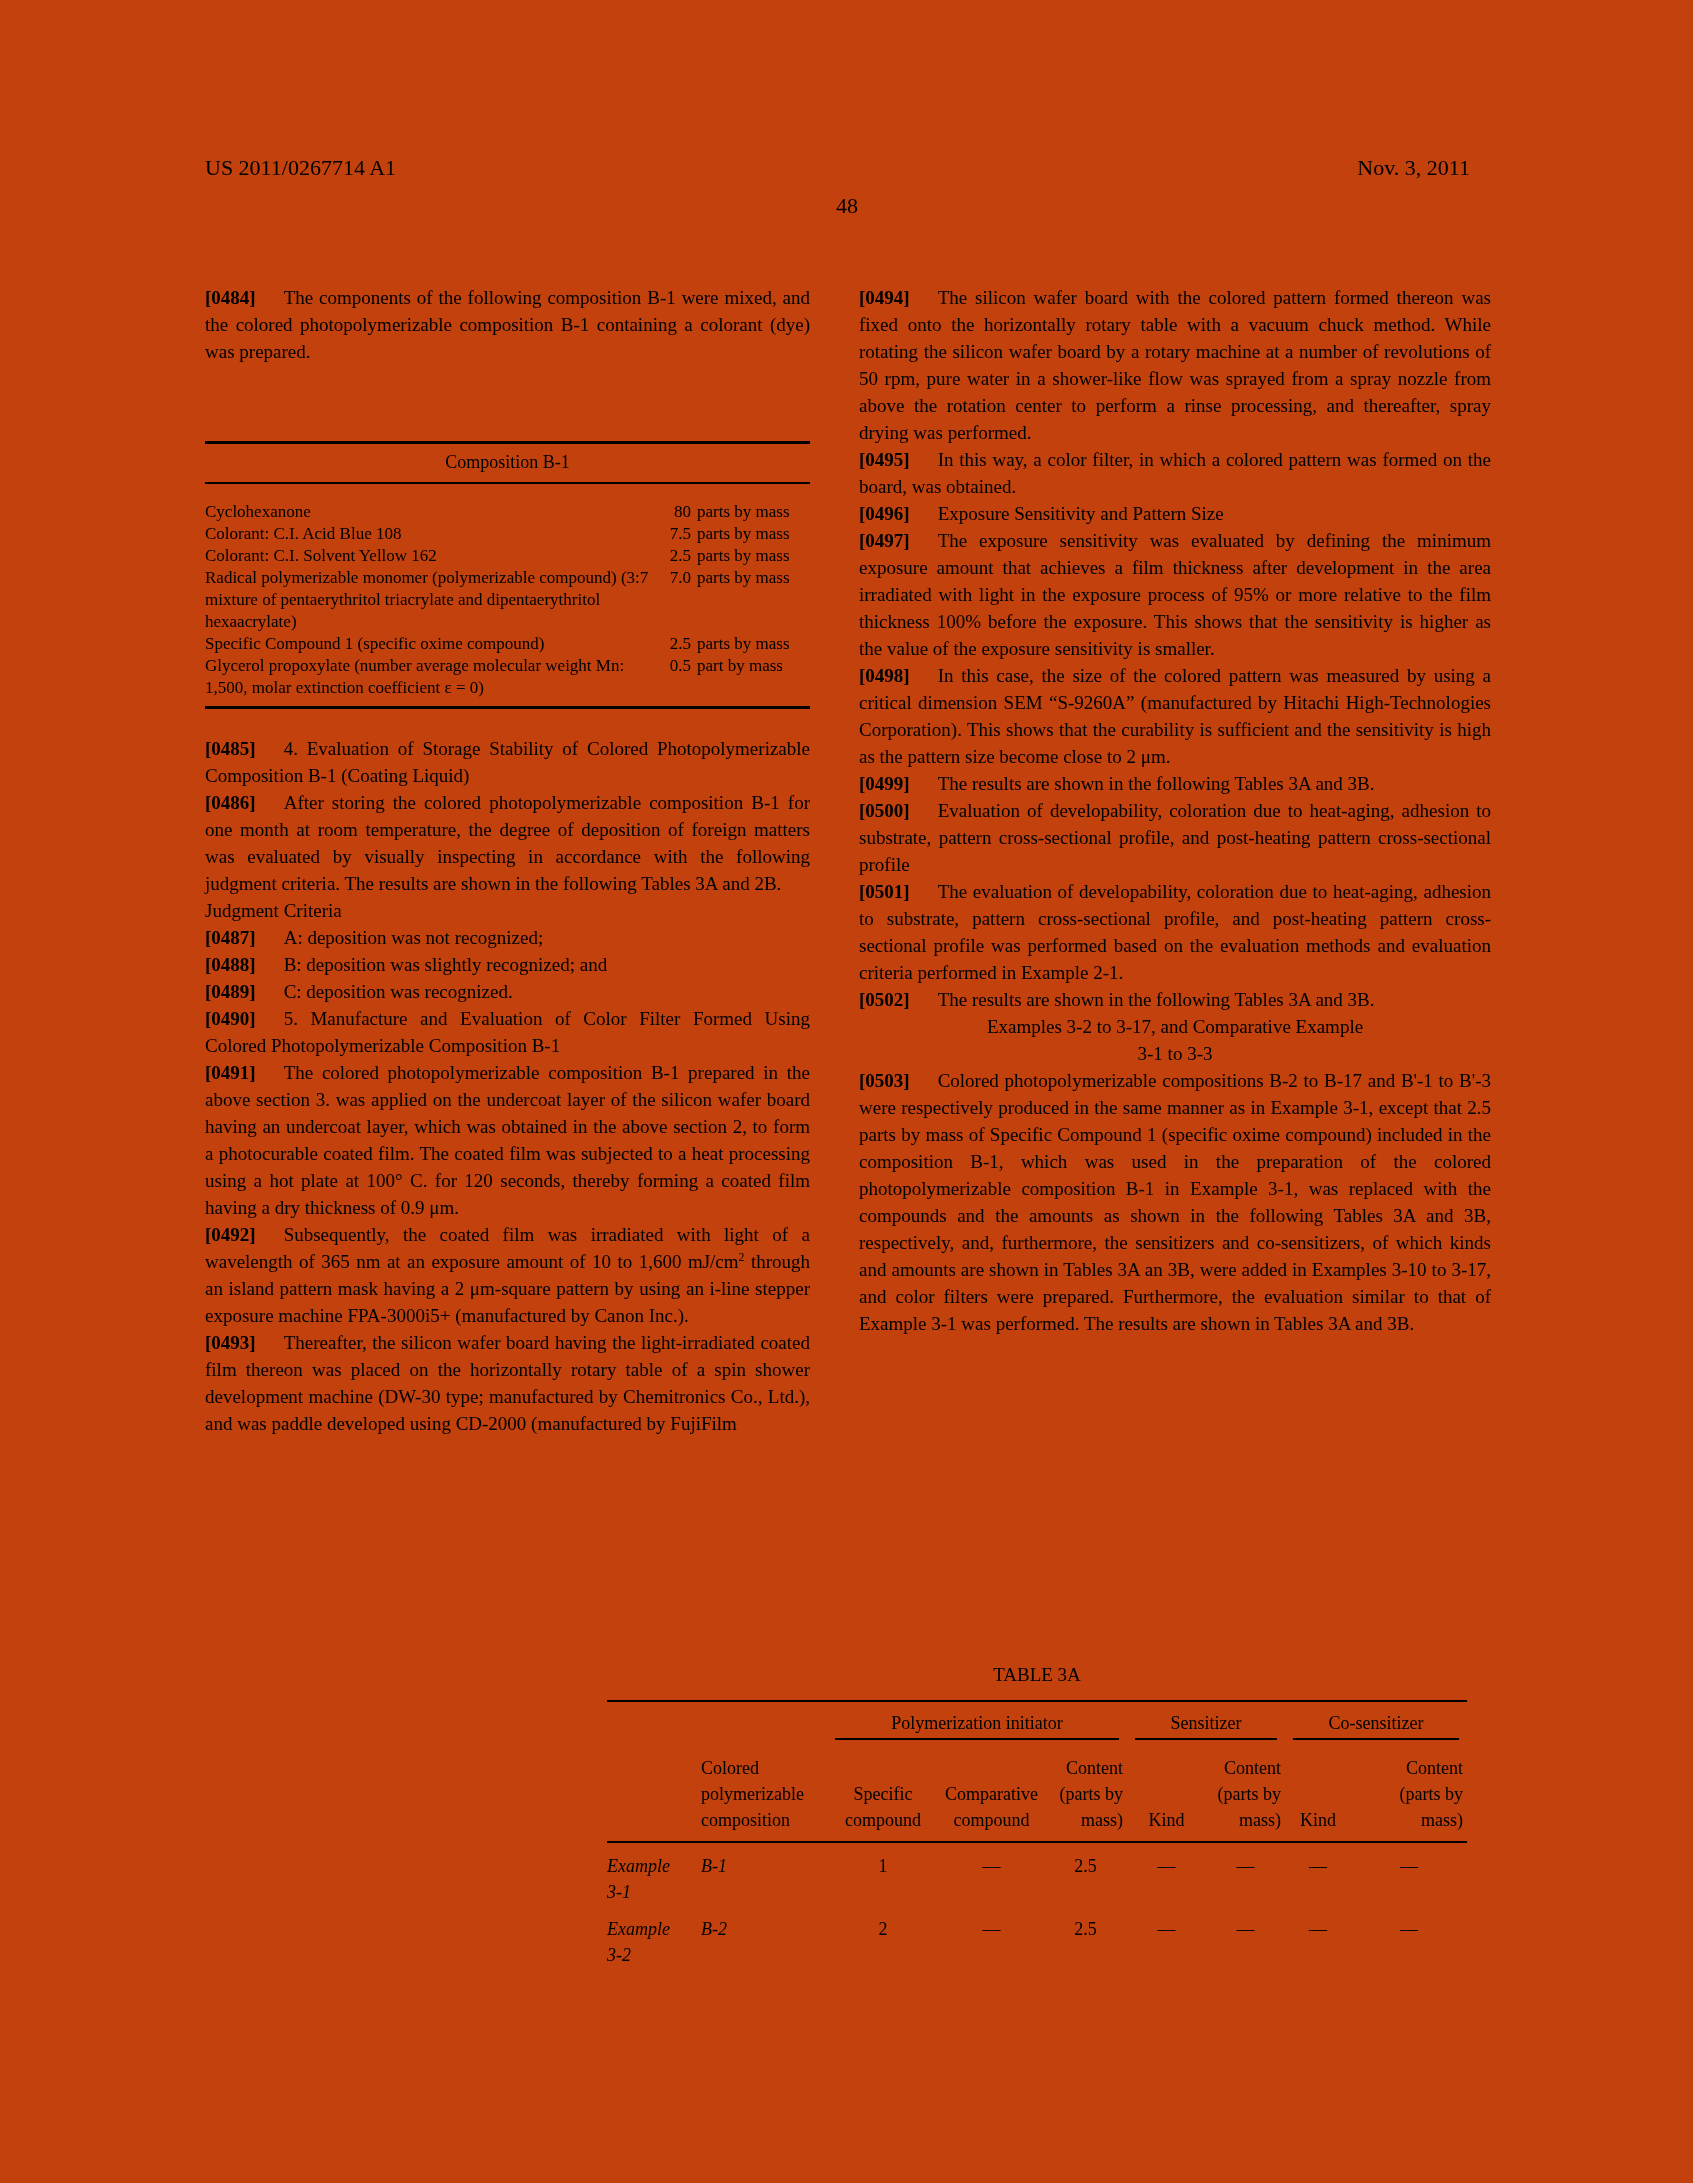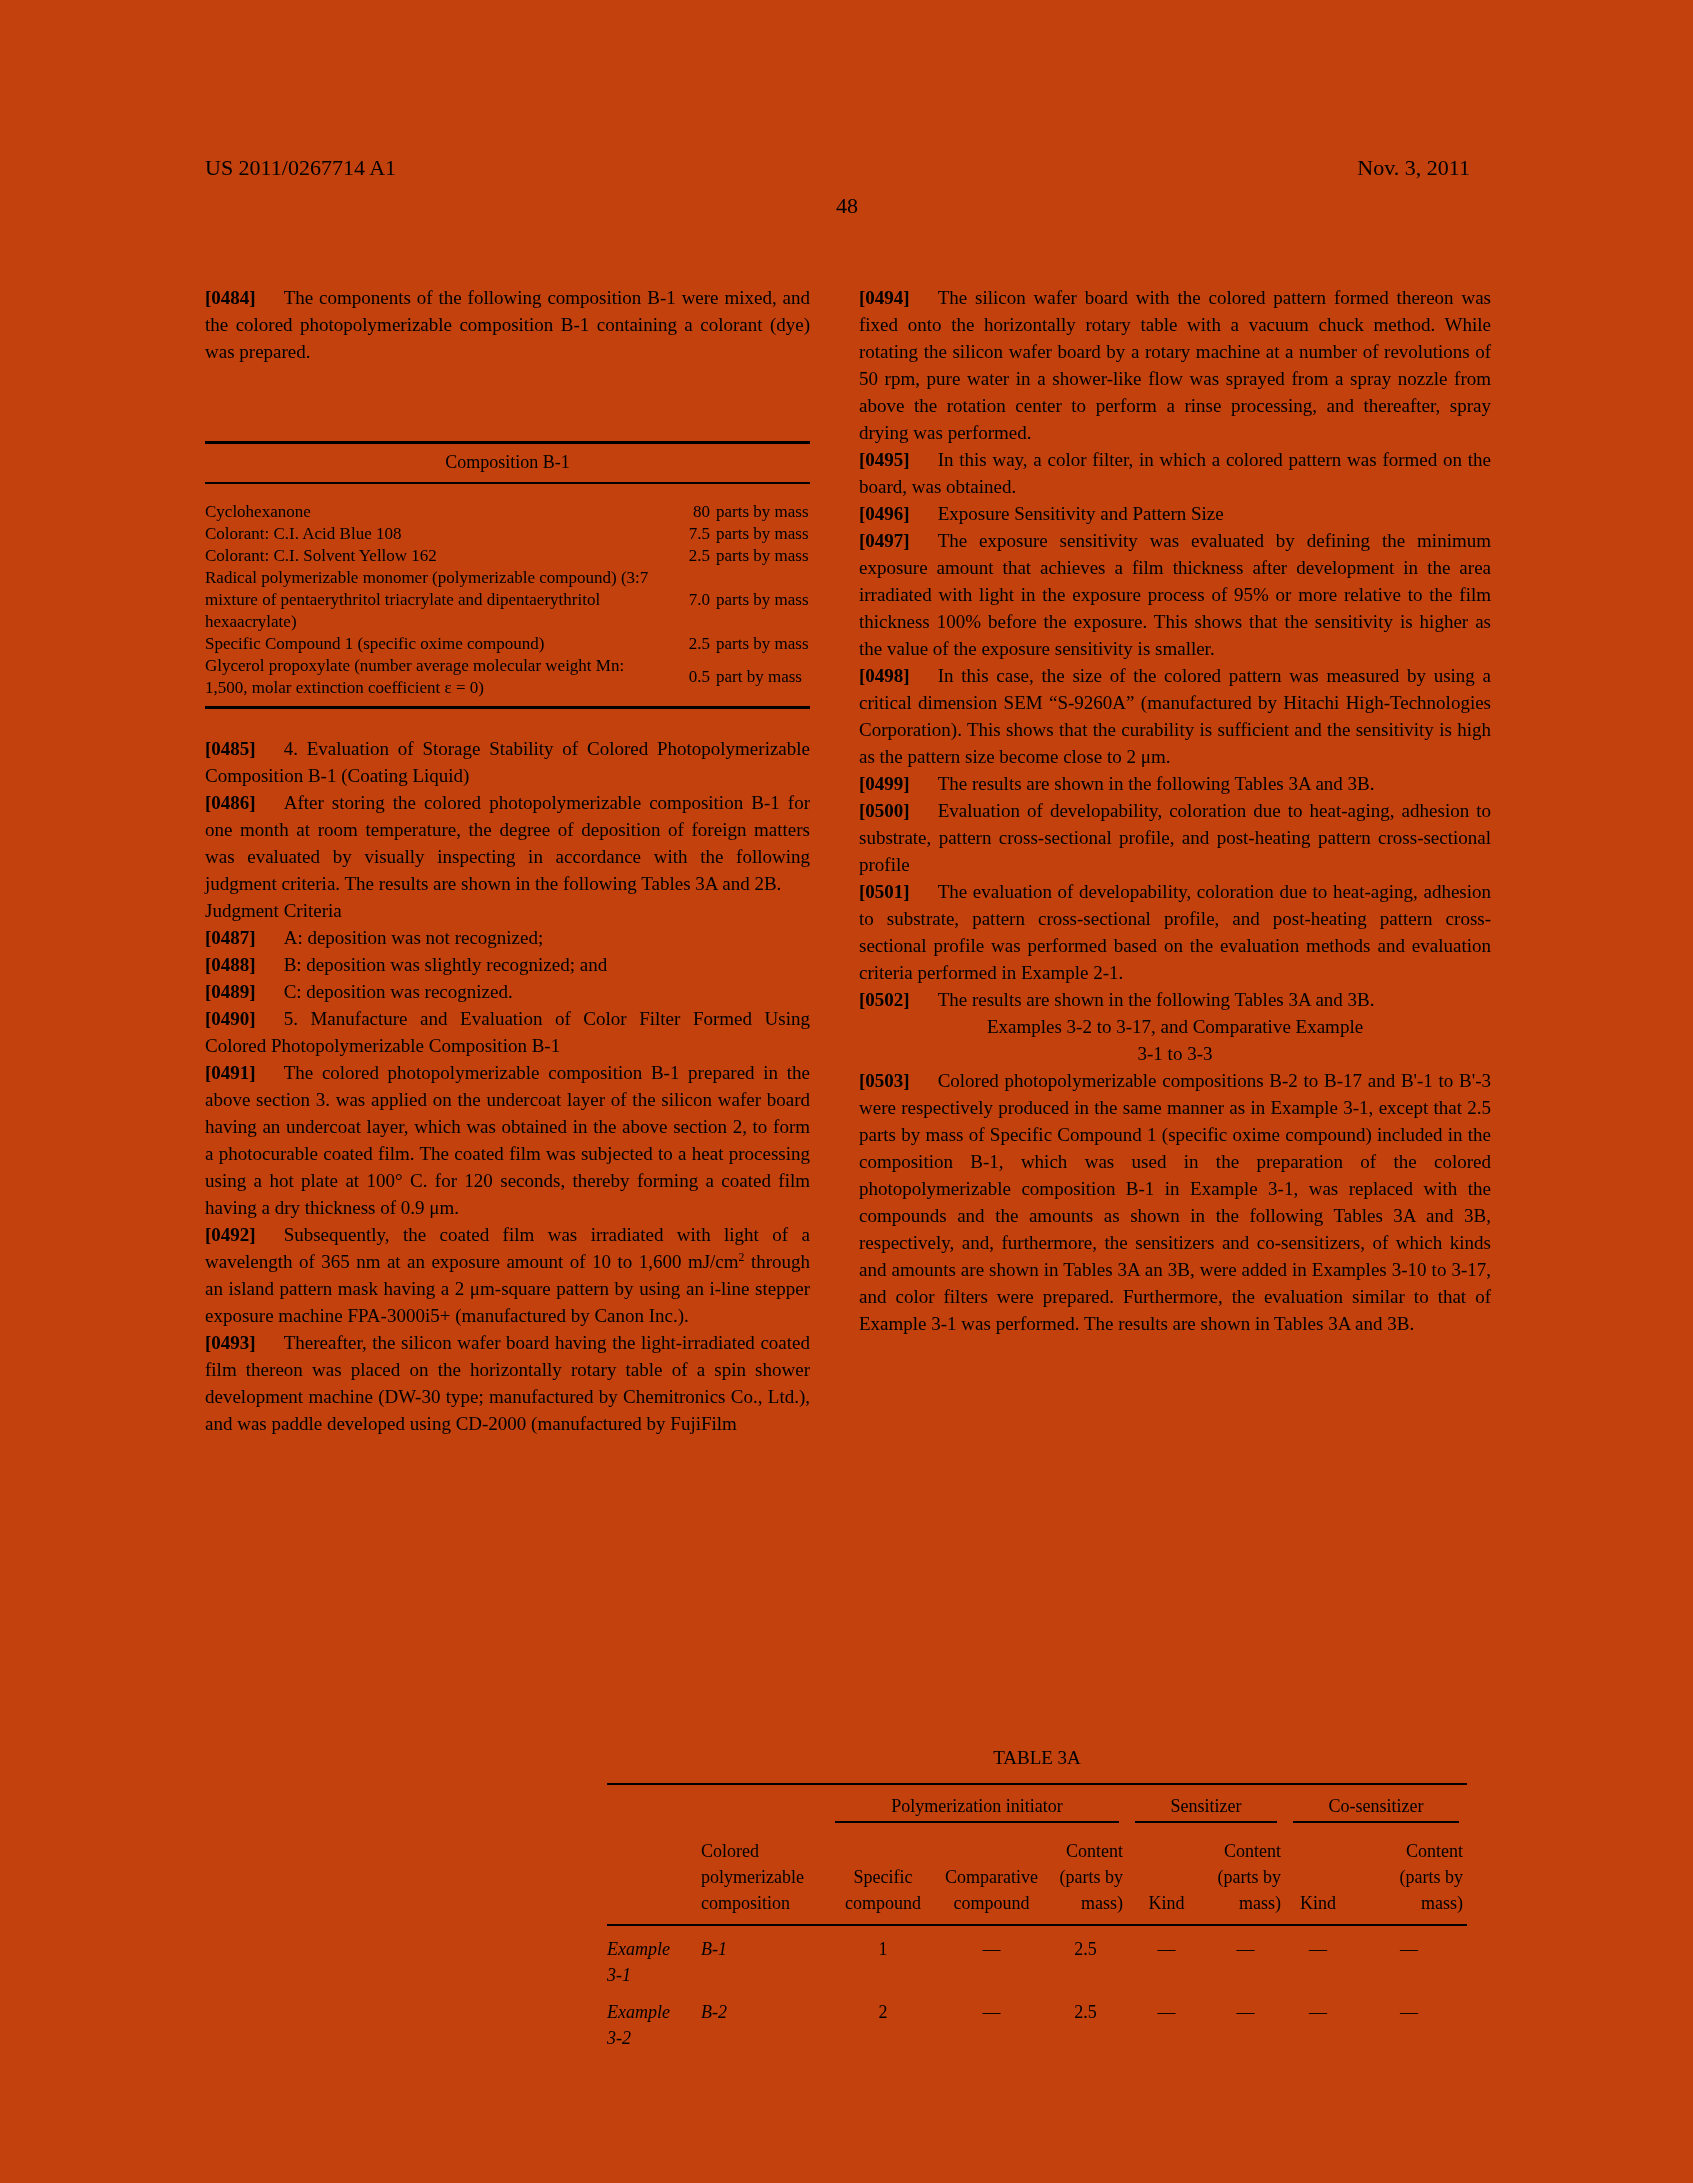--- a/index.html
+++ b/index.html
@@ -43,27 +43,27 @@
   p.para { margin: 0; }
   .tag { font-weight: bold; margin-right: 28px; }
   sup { font-size: 0.62em; line-height: 0; }
   .plain-heading { margin: 18.5px 0 12px 0; text-align: left; }
   .center-heading { text-align: center; margin: 33px 0 32px 0; white-space: pre-line; }
   
   .comp-table { margin: 76px 0 26px 0; }
   .rule { height: 2.6px; background: #000; }
   .comp-title { text-align: center; font-size: 18px; line-height: 23px; padding: 7.3px 0 8px 0; }
   .comp-rows { padding: 17px 0 6.6px 0; font-size: 17px; line-height: 22px; text-align: left; }
-  .comp-row { display: flex; align-items: center; gap: 19px; }
+  .comp-row { display: flex; align-items: flex-start; }
   .comp-name { width: 458px; }
   .comp-amt { display: flex; flex: 1; }
   .amt-num { width: 28px; text-align: right; flex: none; }
   .amt-unit { margin-left: 6px; }
   
-  .t3a-wrap { position: absolute; left: 607px; top: 1744px; width: 860px; }
+  .t3a-wrap { position: absolute; left: 607px; top: 1661px; width: 860px; }
   .t3a-title { text-align: center; font-size: 19px; line-height: 27px; margin: 0 0 12px 0; }
   table.t3a {
     border-collapse: collapse;
     table-layout: fixed;
     width: 860px;
     border-top: 2.6px solid #000;
     font-size: 18px;
     line-height: 26px;
   }
   .t3a td, .t3a th { padding: 0; font-weight: normal; }

